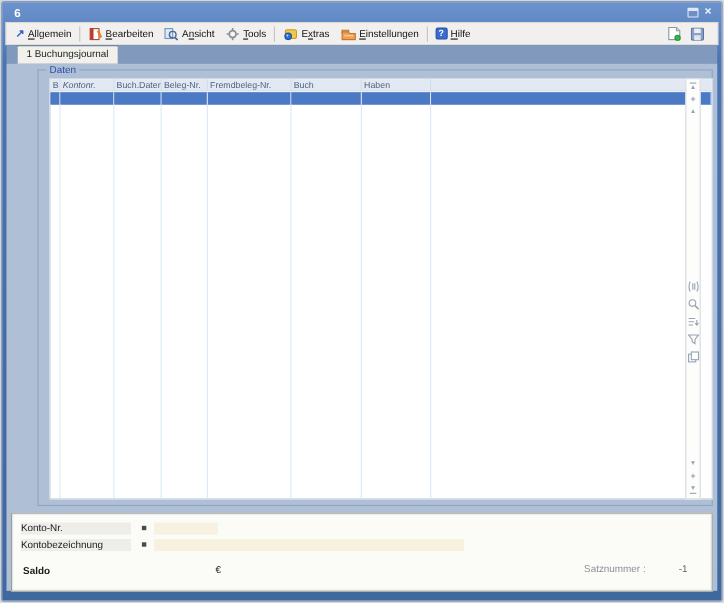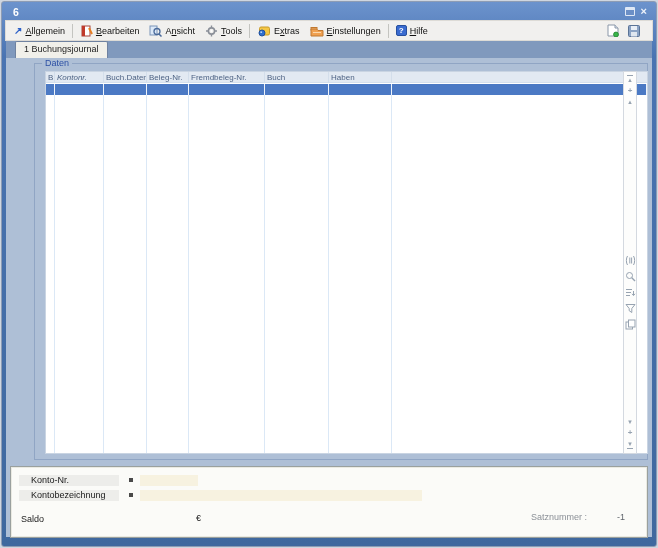--- a/index.html
+++ b/index.html
@@ -65,27 +65,27 @@
   .nav-topbar { border-top:1px solid #97a3b1; padding-top:1px; }
   .nav-botbar { border-bottom:1px solid #97a3b1; padding-bottom:1px; }
   .nav-move { font-size:8px; font-weight:bold; }
   .tool { width:11px; height:11px; display:flex; align-items:center; justify-content:center; cursor:default; }
 
   
   .bottom-panel { position:absolute; left:4px; right:4px; top:408px; height:72px;
     background:#fbfbf8; border:1px solid #9aa09e; box-shadow:inset 0 0 0 1px #eaeae2;
     font-size:9px; color:#1a1a1a; }
   .bp-row { position:absolute; left:8px; display:flex; align-items:center; height:12px; }
-  .bp-label { width:100px; background:#ededea; height:11px; line-height:11px; padding-left:12px; }
+  .bp-label { width:100px; background:#ededea; height:11px; line-height:11px; padding-left:0; }
   .bp-eq { width:4px; height:4px; background:#4a4a4a; margin-left:10px; }
   .bp-input { margin-left:7px; height:11px; background:#f7f2e0; border:none; outline:none;
     font-size:9px; font-family:"Liberation Sans",sans-serif; }
   .bp-input.short { width:58px; }
   .bp-input.long { width:282px; }
-  .saldo-label { width:100px; height:11px; line-height:11px; padding-left:2px; }
+  .saldo-label { width:100px; height:11px; line-height:11px; padding-left:2px;font-weight:bold; }
   .euro { position:absolute; left:177px; top:0; }
   .satznummer { position:absolute; right:22px; bottom:15px; color:#8b9097; display:flex; gap:30px; }
   .satz-val { color:#5f646b; }
 </style>
 </head>
 <body>
 
 <div class="window">
 
   <div class="titlebar">

